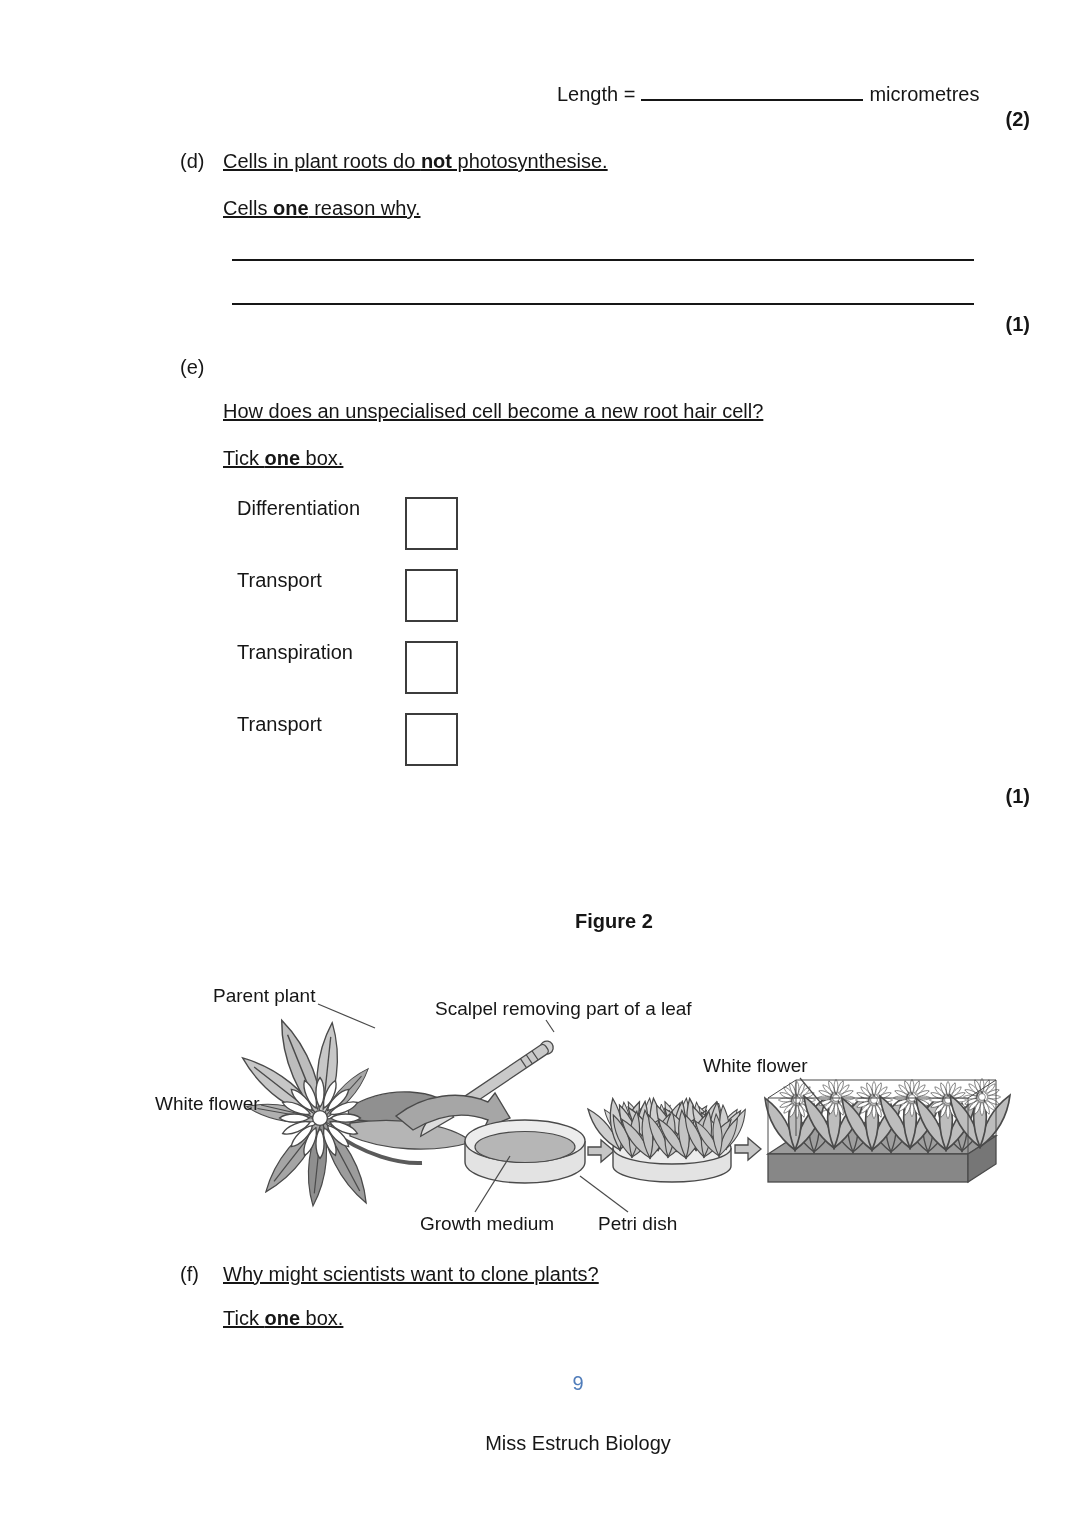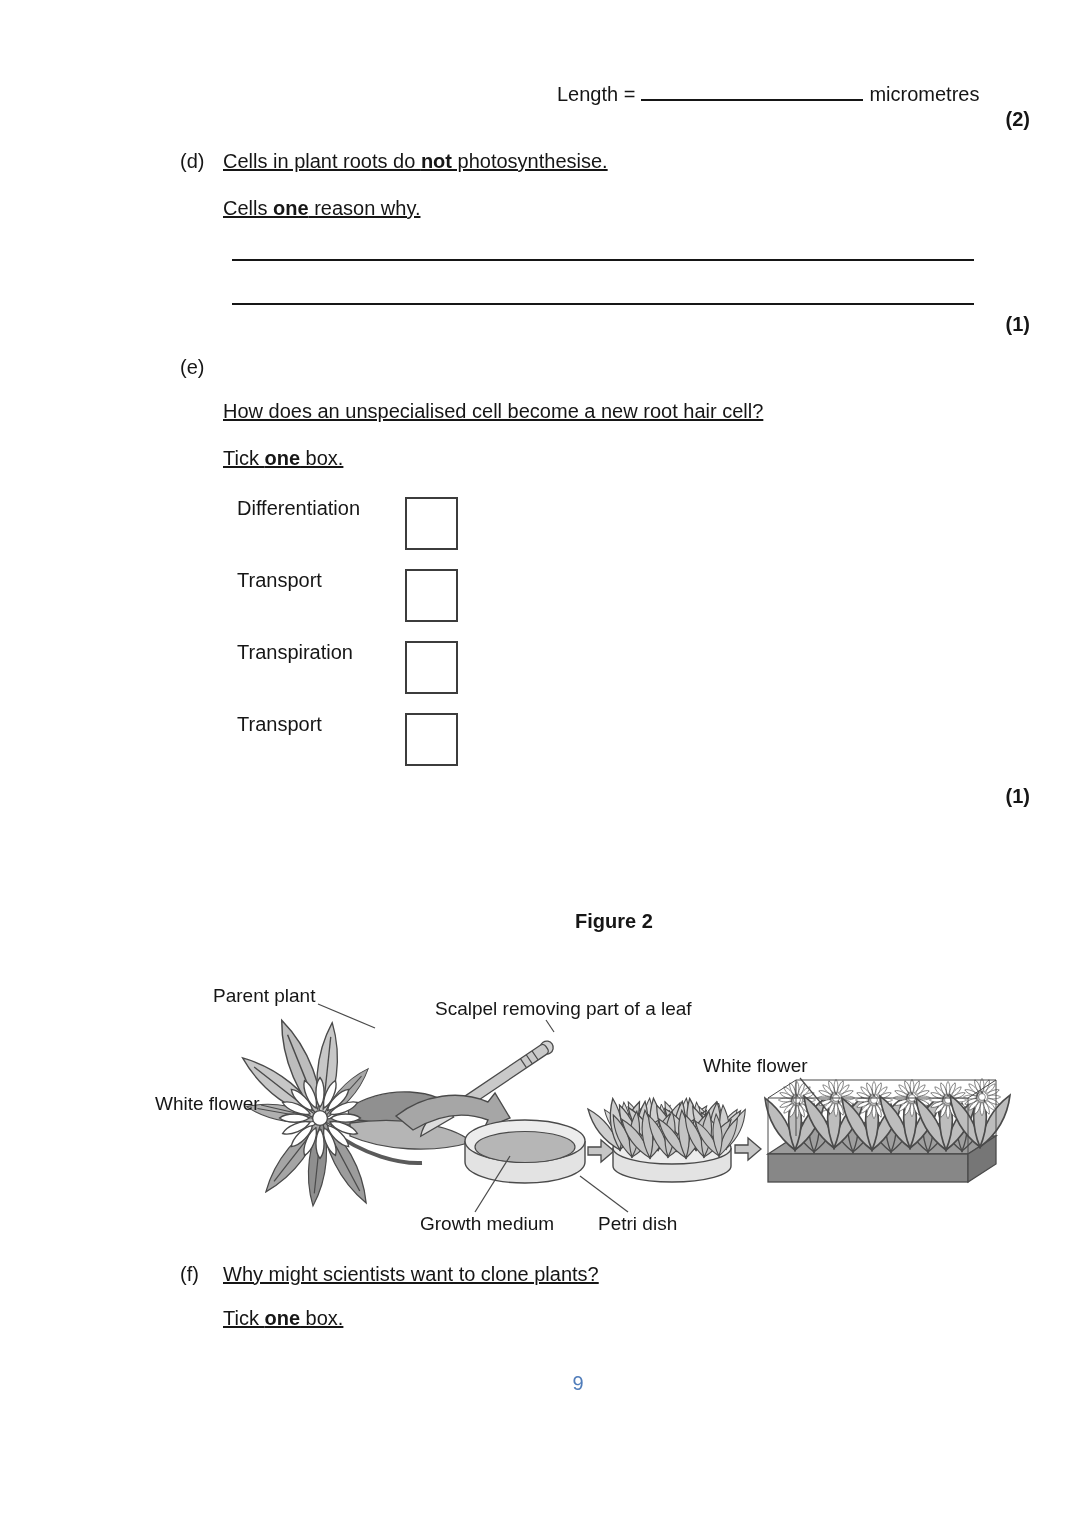--- a/index.html
+++ b/index.html
@@ -203,14 +203,15 @@
     <text x="553" y="114">White flower</text>
     <text x="270" y="272">Growth medium</text>
     <text x="448" y="272">Petri dish</text>
   </svg>
 
   <div class="qletter" style="top:1263px">(f)</div>
   <div class="qtext" style="top:1263px">Why might scientists want to clone plants?</div>
   <div class="qtext" style="top:1307px"><span>Tick </span><span class="b">one</span><span> box.</span></div>
 
   <div class="center-line page-num" style="top:1372px">9</div>
+  <div class="center-line" style="top:1432px">Miss Estruch Biology</div>
 
 </div>
 
 </body></html>

